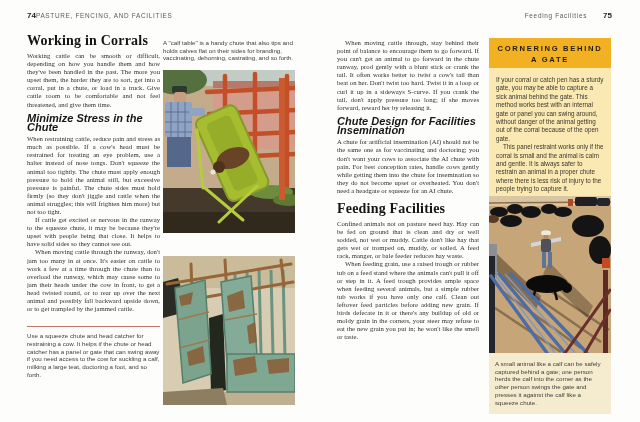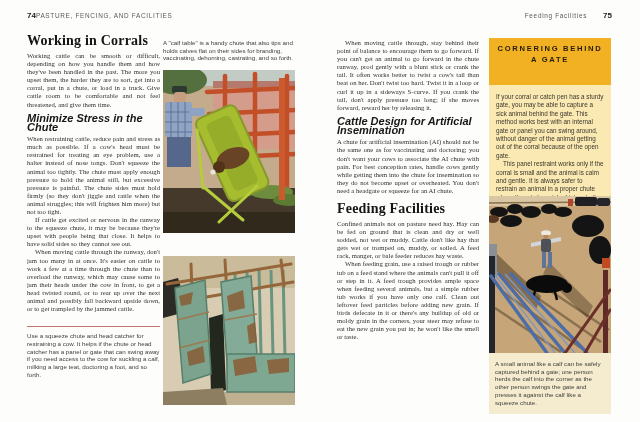--- a/index.html
+++ b/index.html
@@ -35,21 +35,21 @@
   
   .calf-caption{position:absolute;left:163px;top:39px;width:131px;}
   .photo{position:absolute;overflow:hidden;}
   .photo svg{display:block;width:100%;height:100%;}
   .photo1{left:163px;top:70px;width:132px;height:163px;}
   .photo2{left:163px;top:256px;width:132px;height:149px;}
   .photo3{left:489px;top:196px;width:122px;height:157px;}
 
   
   .sidebar{position:absolute;left:489px;top:38px;width:122px;box-sizing:border-box;}
-  .sidebar-title{padding:6px 5px 20px 5px;text-align:center;font-family:"Liberation Sans",sans-serif;
+  .sidebar-title{padding:6px 5px 3px 5px;text-align:center;font-family:"Liberation Sans",sans-serif;
                  font-weight:bold;font-size:7.6px;letter-spacing:1.7px;line-height:10.5px;color:#241c0c;}
   .sidebar-body{padding:8px 7px 9px 7px;font-family:"Liberation Sans",sans-serif;
                 font-size:6.3px;line-height:8.4px;color:#3a362c;}
   .sidebar-body p{margin:0;text-align:left;}
   .sidebar-body p + p{text-indent:7px;}
 
   .gate-caption{position:absolute;left:489px;top:353px;width:122px;box-sizing:border-box;
                 padding:7px 6px 8px 6px;}
 </style>
 </head>
@@ -164,21 +164,21 @@
         <line x1="14" y1="64" x2="46" y2="56"></line>
         <line x1="16" y1="92" x2="47" y2="84"></line>
         <line x1="62" y1="64" x2="94" y2="58"></line>
       </g>
       <polygon points="0,136 60,132 64,149 0,149" fill="#8d7d61"></polygon>
     </svg>
   </div>
 
   <div class="col col3 bodytext">
     <p class="ind">When moving cattle through, stay behind their point of balance to encourage them to go forward. If you can't get an animal to go forward in the chute runway, prod gently with a blunt stick or crank the tail. It often works better to twist a cow's tail than beat on her. Don't twist too hard. Twist it in a loop or curl it up in a sideways S-curve. If you crank the tail, don't apply pressure too long; if she moves forward, reward her by releasing it.</p>
-    <h3 class="subhead">Cattle Design for Artificial Insemination</h3>
+    <h3 class="subhead">Chute Design for Facilities Insemination</h3>
     <p>A chute for artificial insemination (AI) should not be the same one as for vaccinating and doctoring; you don't want your cows to associate the AI chute with pain. For best conception rates, handle cows gently while getting them into the chute for insemination so they do not become upset or overheated. You don't need a headgate or squeeze for an AI chute.</p>
     <h1 class="bookhead second">Feeding Facilities</h1>
     <p>Confined animals not on pasture need hay. Hay can be fed on ground that is clean and dry or well sodded, not wet or muddy. Cattle don't like hay that gets wet or tromped on, muddy, or soiled. A feed rack, manger, or bale feeder reduces hay waste.</p>
     <p class="ind">When feeding grain, use a raised trough or rubber tub on a feed stand where the animals can't pull it off or step in it. A feed trough provides ample space when feeding several animals, but a simple rubber tub works if you have only one calf. Clean out leftover feed particles before adding new grain. If birds defecate in it or there's any buildup of old or moldy grain in the corners, your steer may refuse to eat the new grain you put in; he won't like the smell or taste.</p>
   </div>
 
   <div class="sidebar">
     <div class="sidebar-title" style="background: rgb(242, 177, 34);">CORNERING BEHIND A GATE</div>
     <div class="sidebar-body" style="background: rgb(251, 233, 179);">
       <p>If your corral or catch pen has a sturdy gate, you may be able to capture a sick animal behind the gate. This method works best with an internal gate or panel you can swing around, without danger of the animal getting out of the corral because of the open gate.</p>

